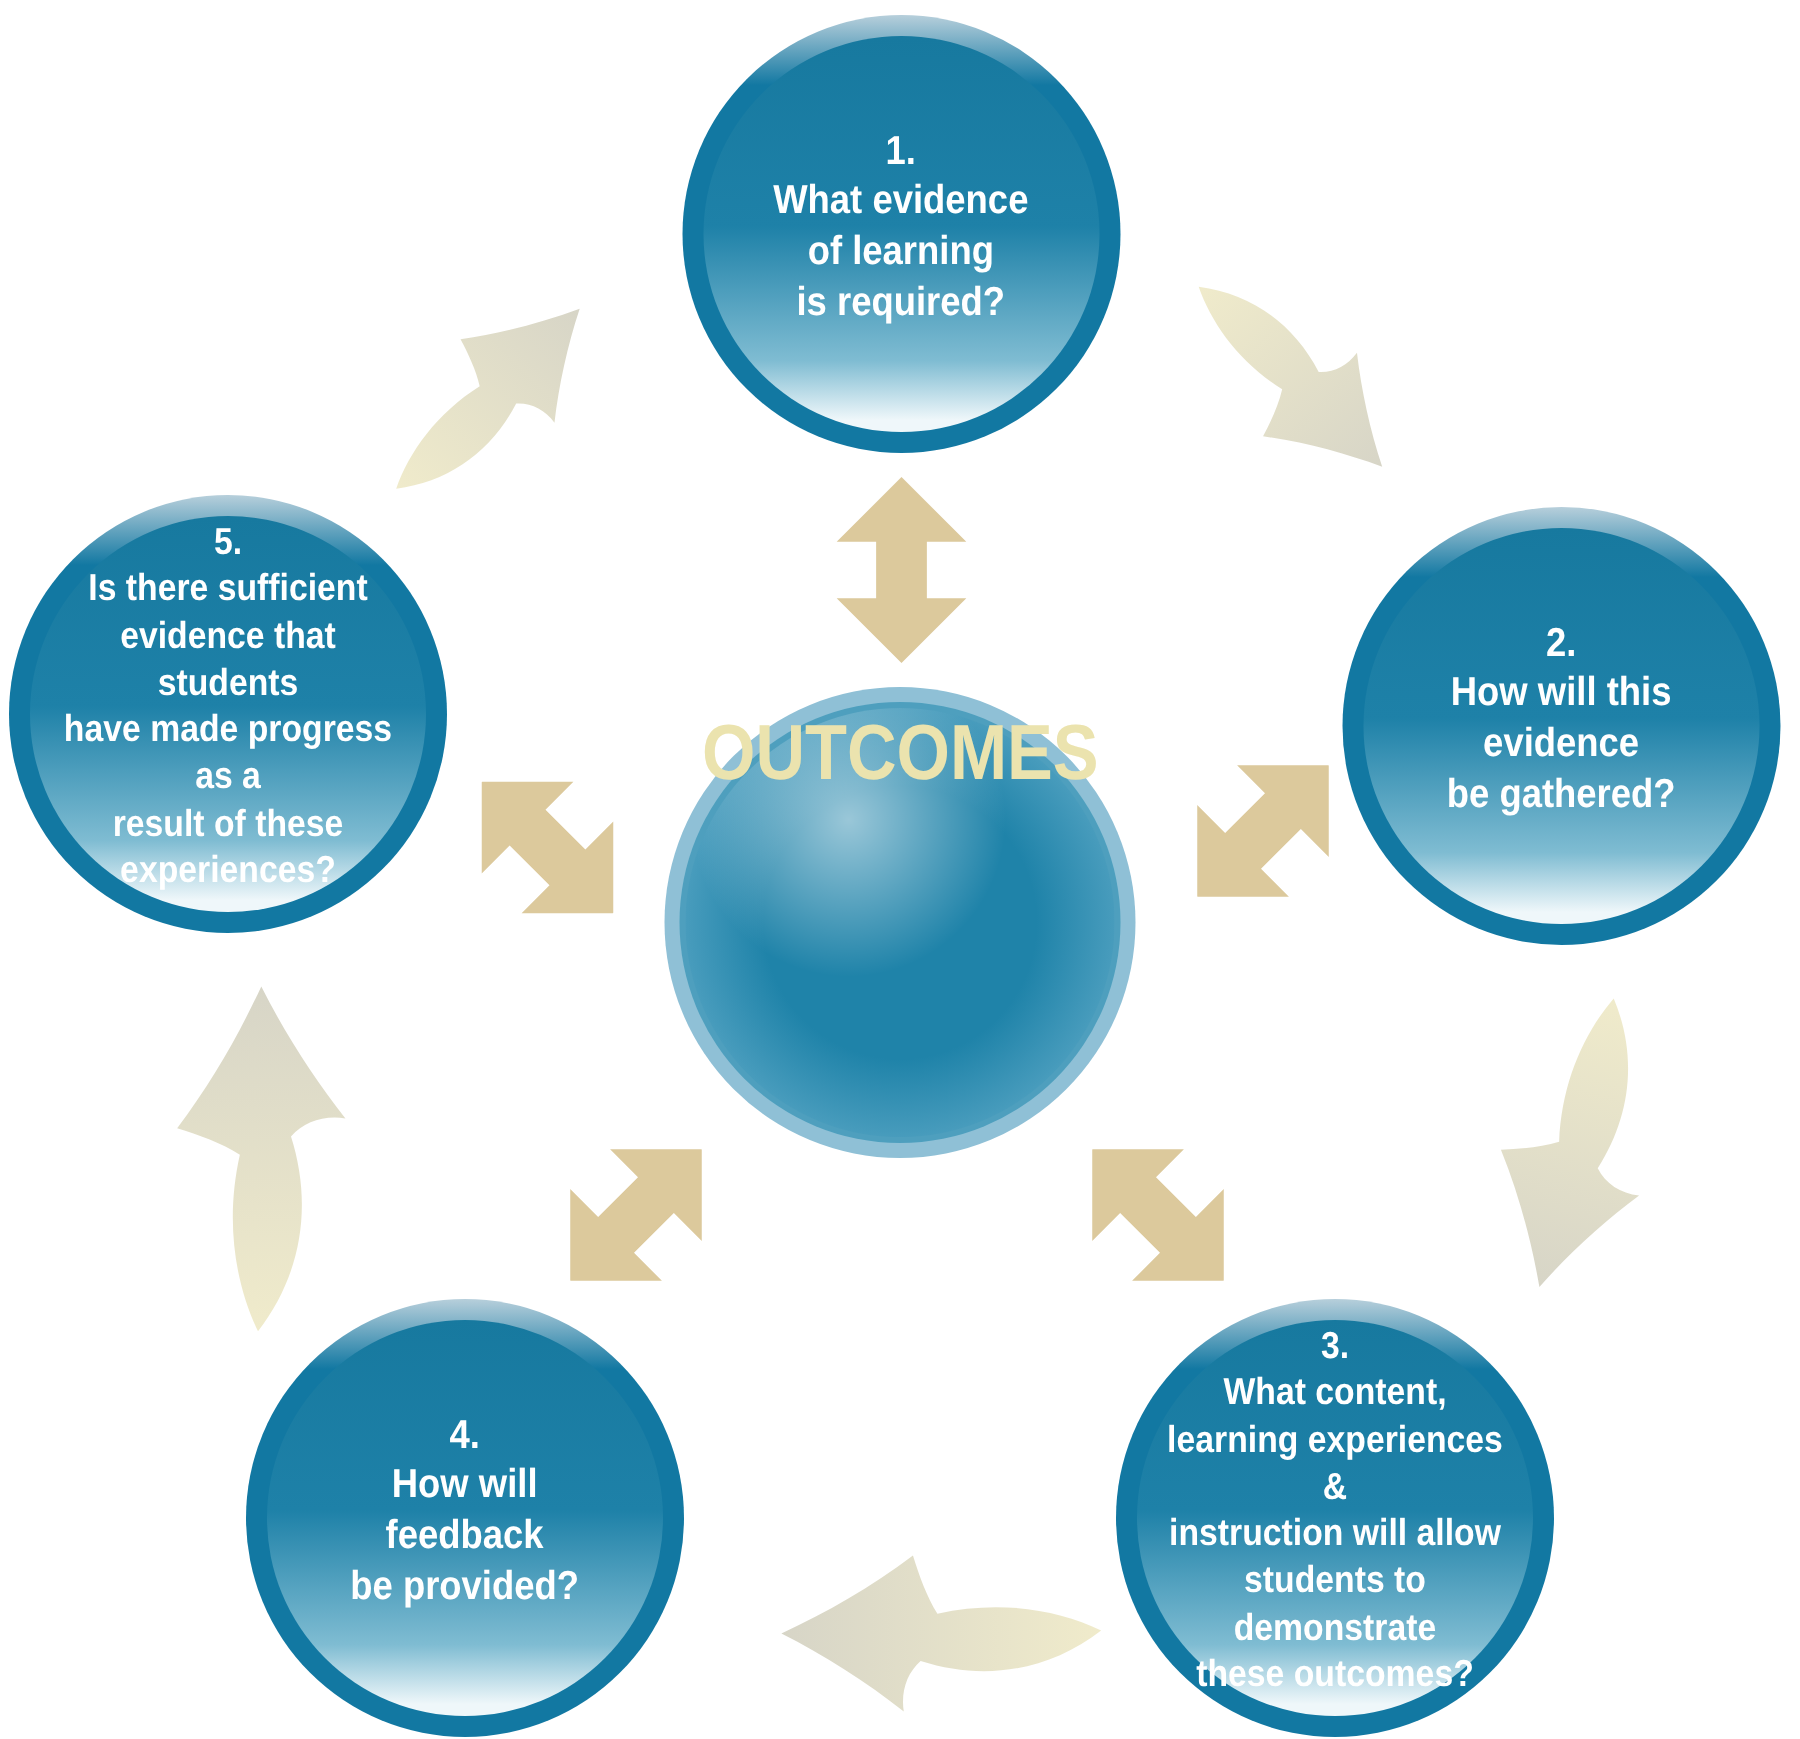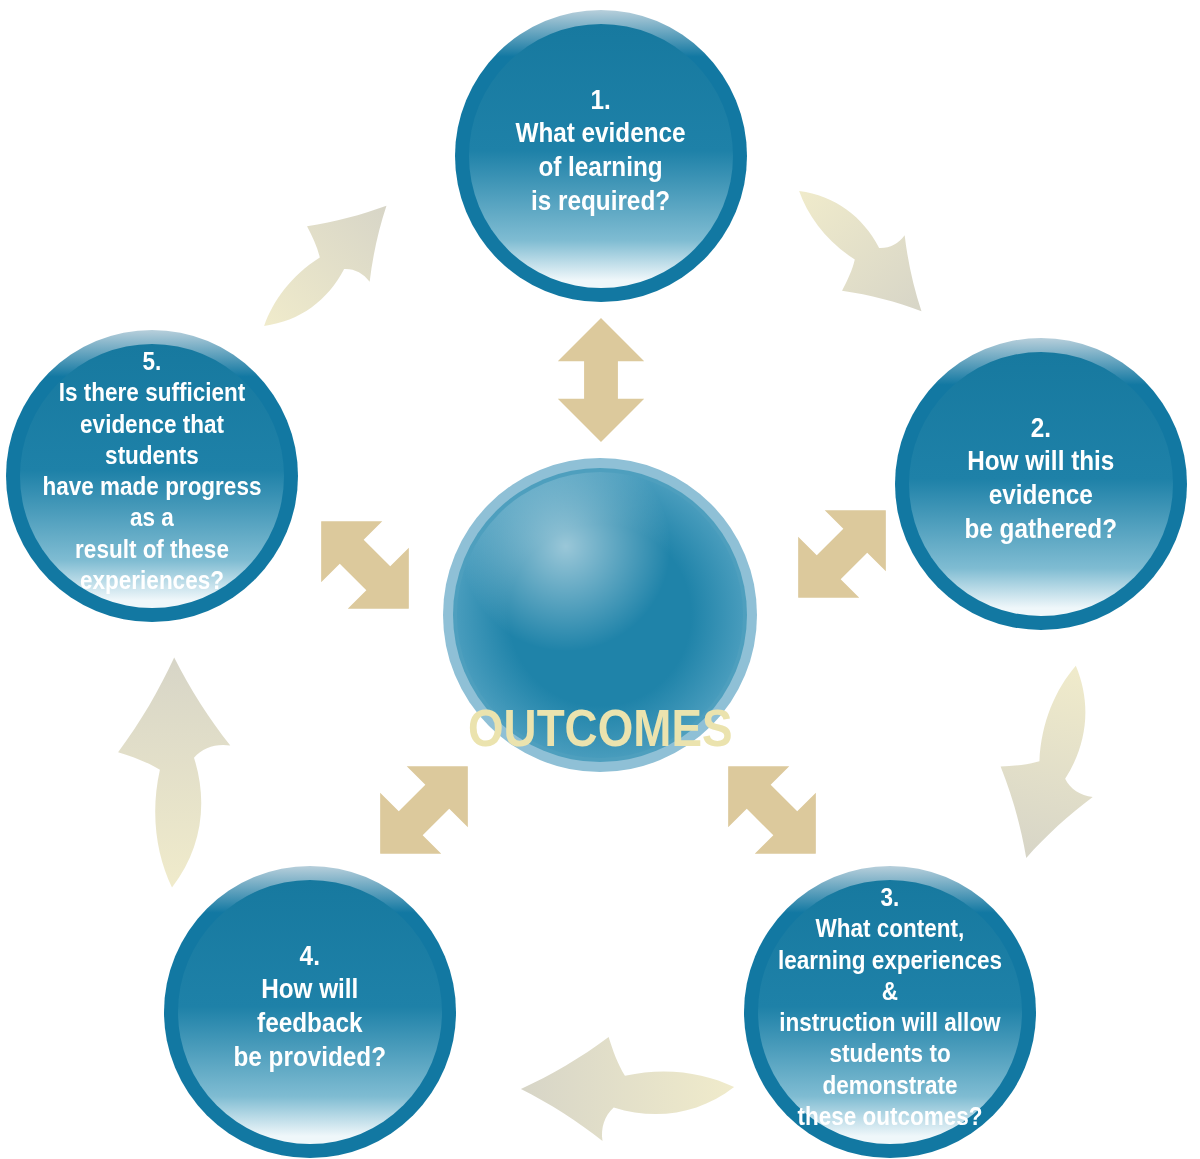--- a/index.html
+++ b/index.html
@@ -35,21 +35,21 @@
 
   
   .center{position:absolute;left:443px;top:458px;width:314px;height:314px;border-radius:50%;
     background:var(--center-ring);}
   .center-mid{position:absolute;left:10px;top:10px;right:10px;bottom:10px;border-radius:50%;
     background:var(--center-ring-inner);}
   .center-body{position:absolute;left:4px;top:4px;right:4px;bottom:4px;border-radius:50%;
     background:
       radial-gradient(circle at 38% 26%, rgba(255,255,255,.55) 0%, rgba(255,255,255,0) 38%),
       radial-gradient(circle at 50% 50%, var(--center-body) 45%, #4d9fbf 74%, var(--center-body-edge) 93%, #c9e6f0 100%);
-    display:flex;align-items:flex-end;justify-content:center;}
+    display:flex;align-items:flex-start;justify-content:center;}
   .center-label{color:var(--center-label-color);font-weight:bold;font-size:52px;
     transform:scaleX(.88);letter-spacing:0;white-space:nowrap;}
 
   
   .dbl{position:absolute;width:94px;height:124px;}
   .dbl svg{width:100%;height:100%;display:block;fill:var(--double-arrow);}
   .dbl--v {left:554px;top:318px;}
   .dbl--r {left:795px;top:492px;transform:rotate(45deg);}
   .dbl--l {left:318px;top:503px;transform:rotate(-45deg);}
   .dbl--br{left:725px;top:748px;transform:rotate(-45deg);}

